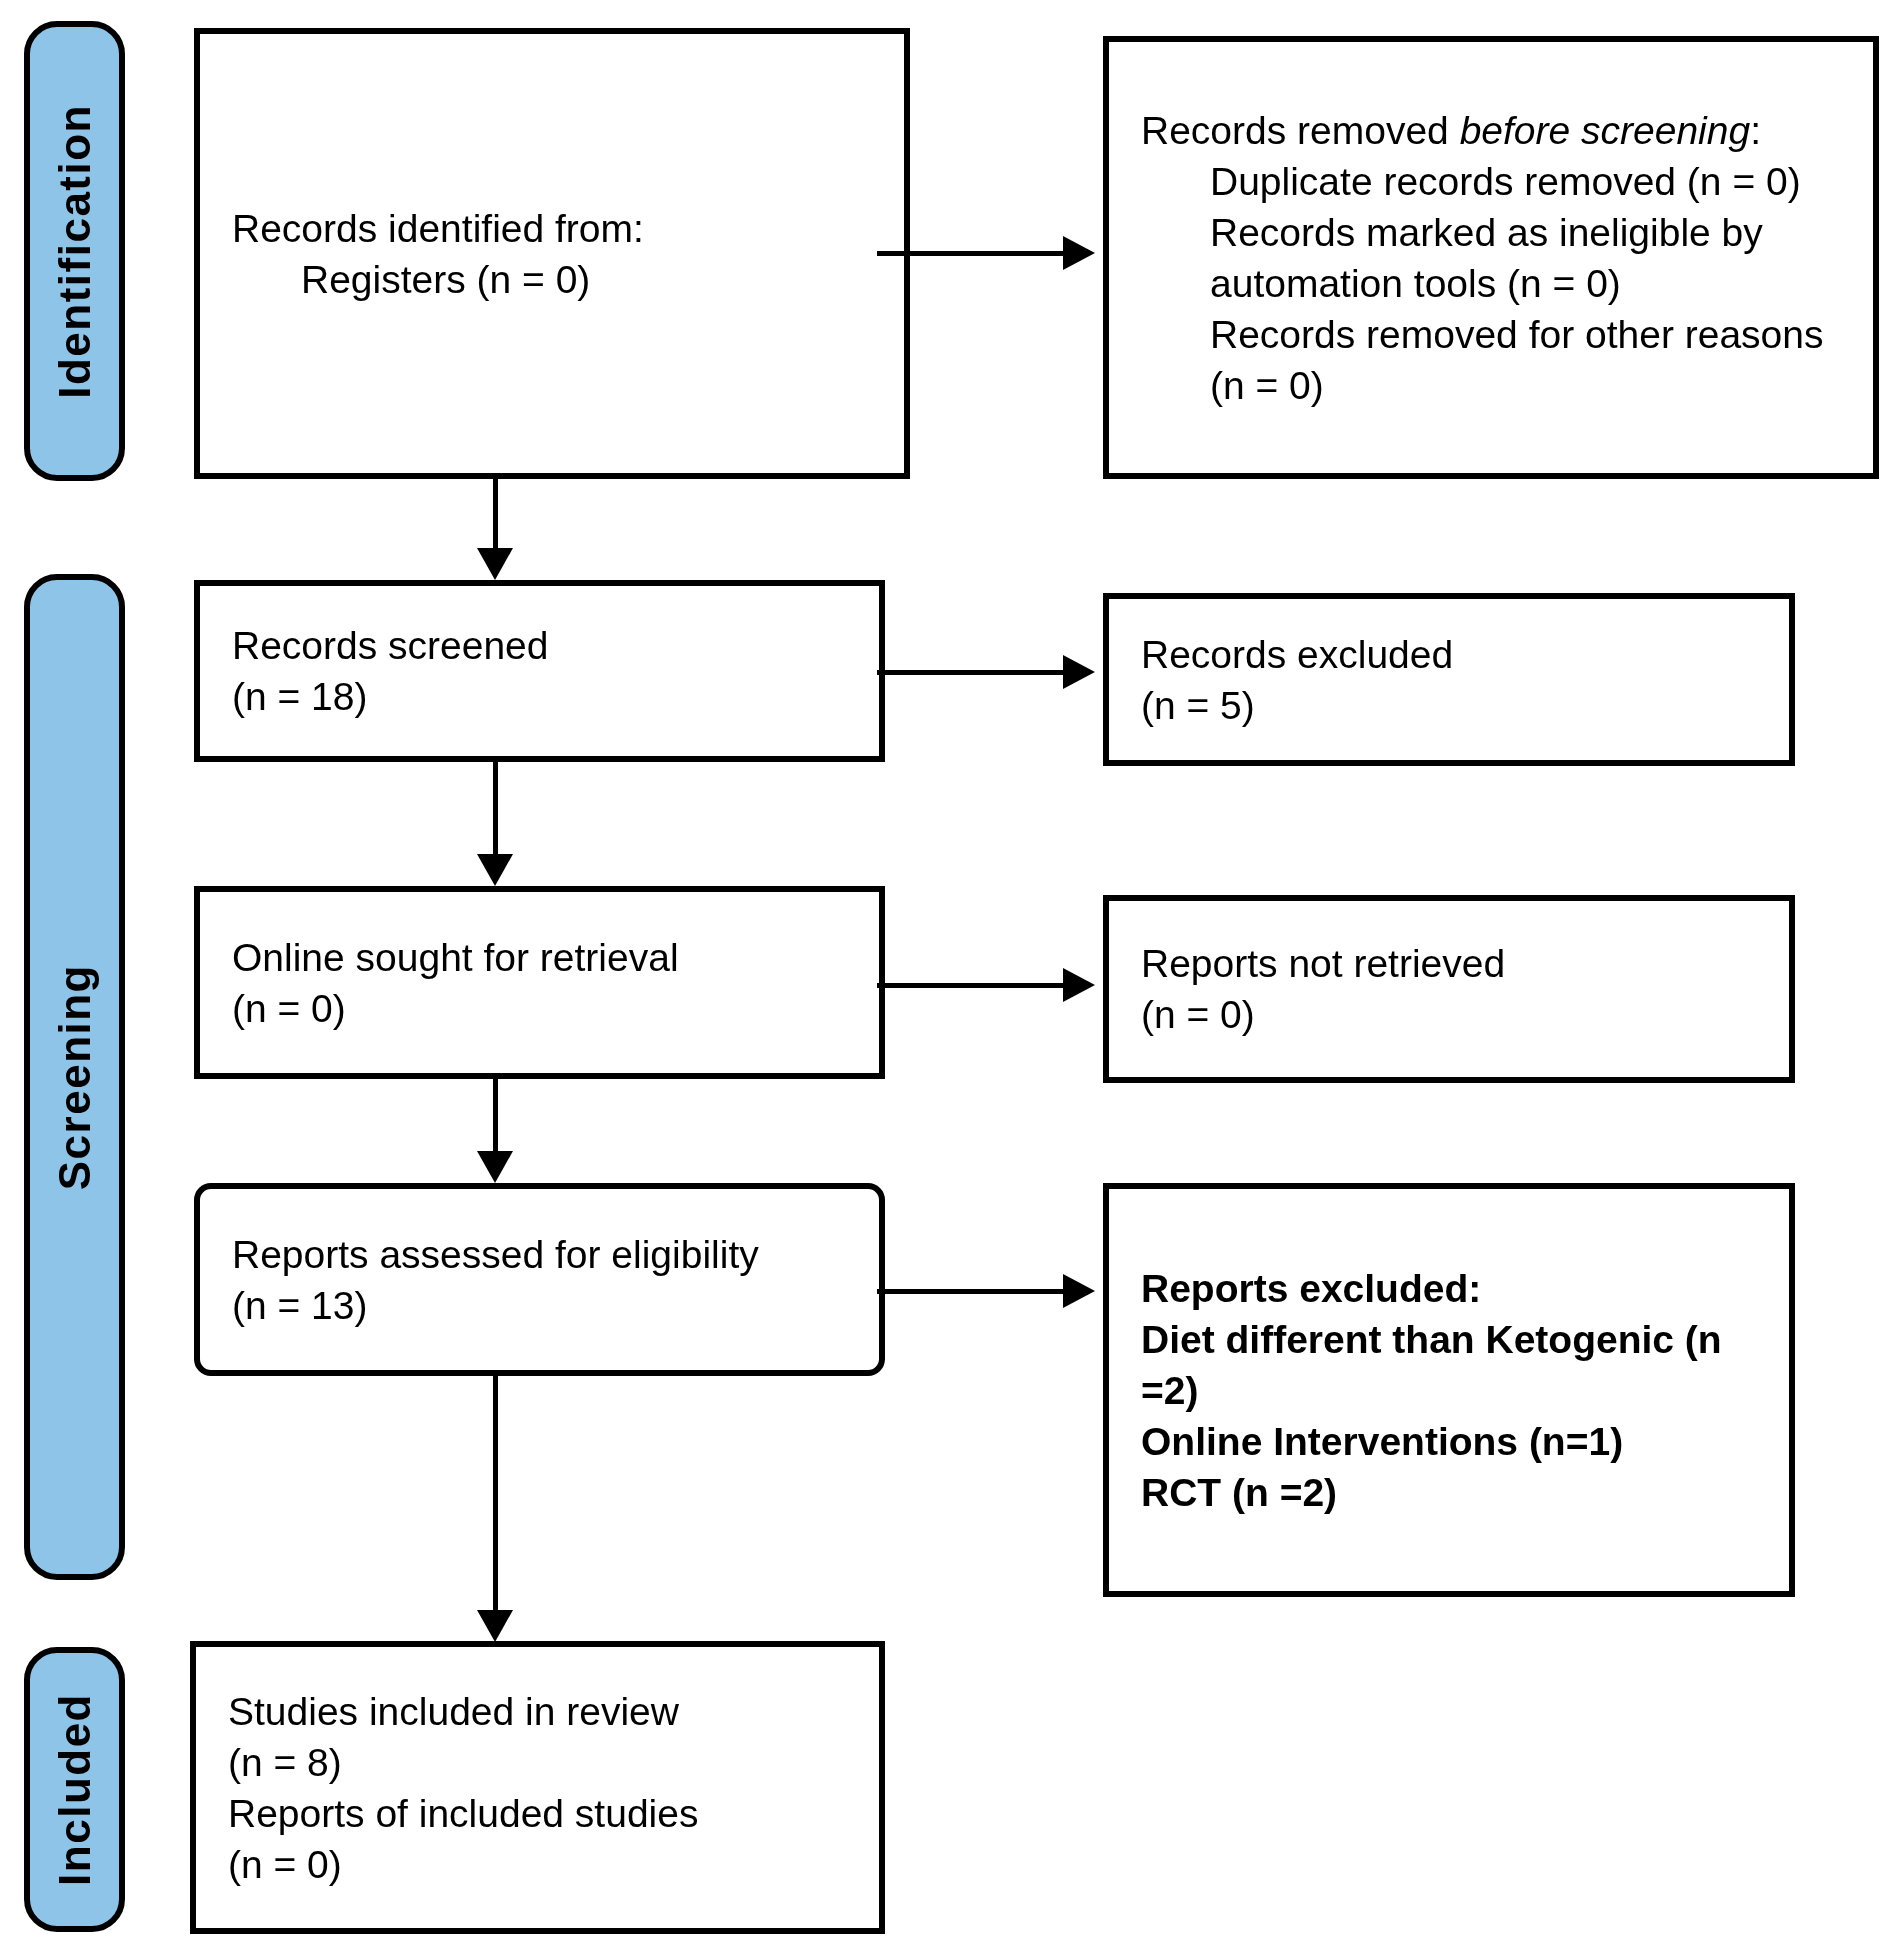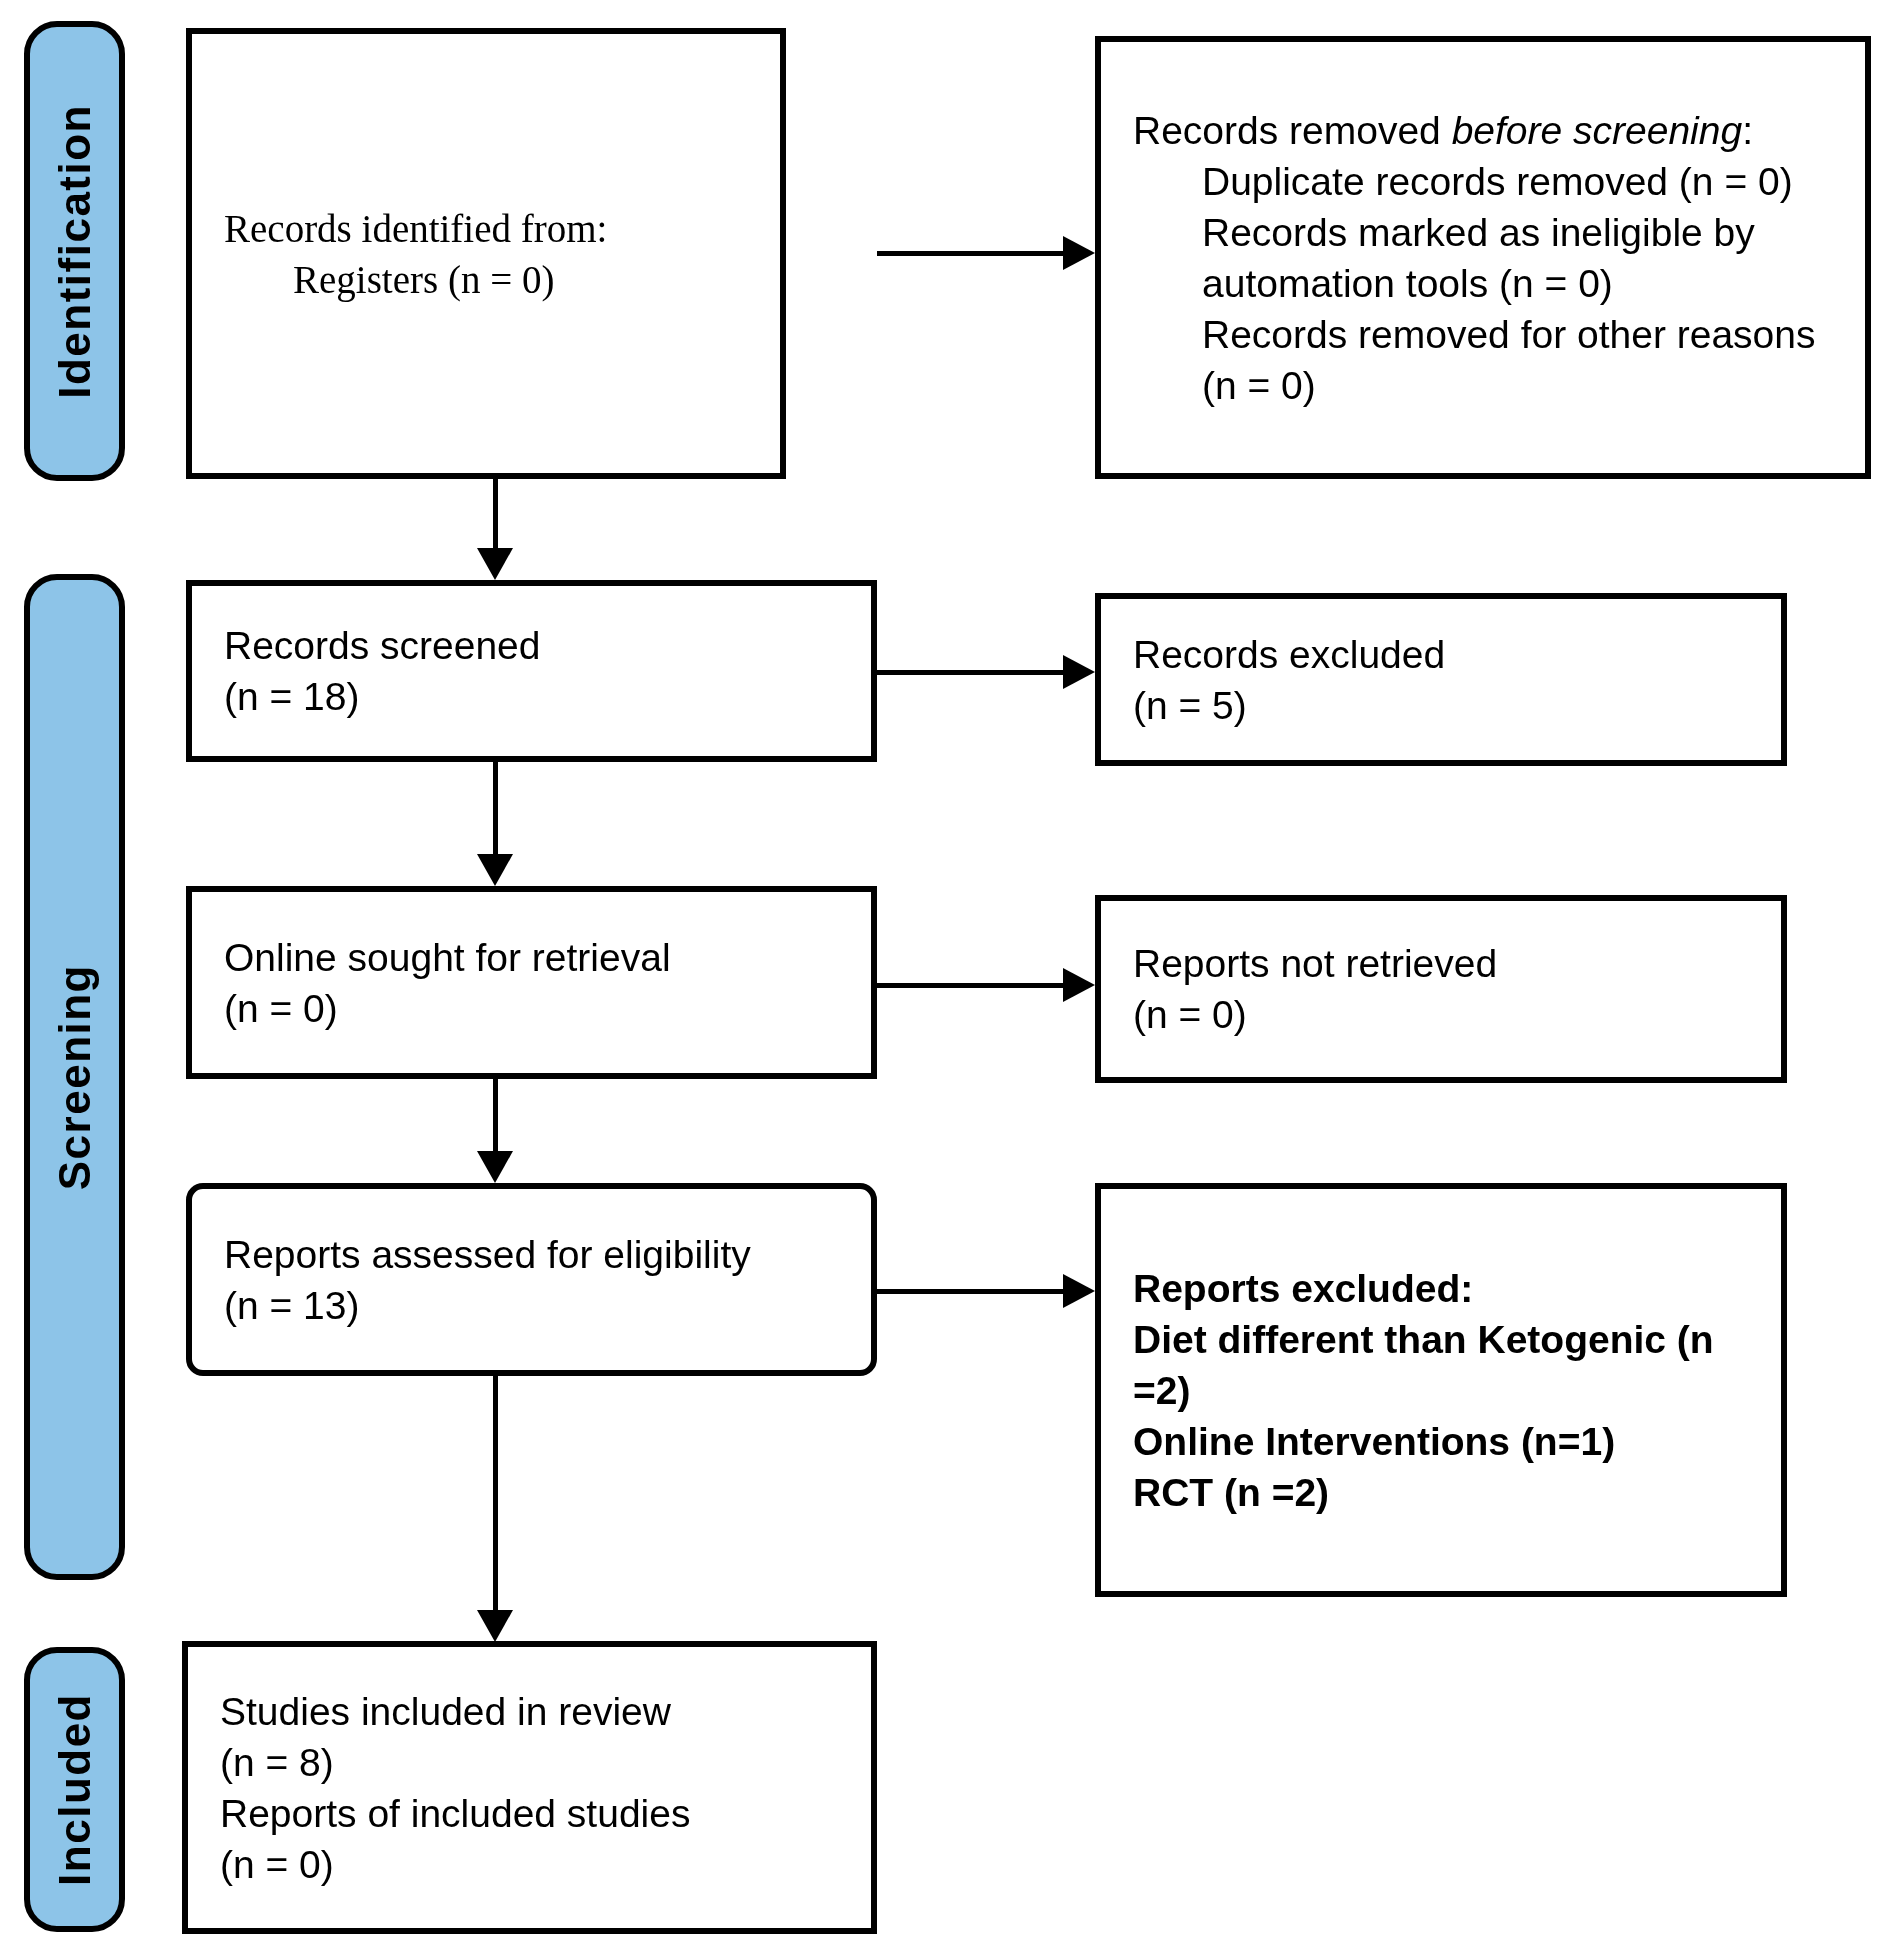--- a/index.html
+++ b/index.html
@@ -35,28 +35,29 @@
   #bar-included       { top: 1647px; height: 285px; }
 
   
   .flow-box {
     position: absolute;
     background: #ffffff;
     border: 6px solid #000;
     display: flex; align-items: center;
     font-size: 39px;
     line-height: 51px;
+    margin-left: 8px;
   }
   .flow-box .text-block { width: 100%; padding: 15px 27px 15px 32px; }
   .flow-box .line { white-space: normal; }
   .flow-box .line.indent { margin-left: 69px; }
   .it { font-style: italic; }
 
   
-  #box-identified { left: 186px; top: 28px;   width: 600px; height: 451px; font-family: Liberation Serif, serif; }
+  #box-identified { left: 186px; top: 28px;   width: 716px; height: 451px; }
   #box-screened   { left: 186px; top: 580px;  width: 691px; height: 182px; }
   #box-sought     { left: 186px; top: 886px; width: 691px; height: 193px; }
   #box-assessed   { left: 186px; top: 1183px; width: 691px; height: 193px; border-radius: 17px; }
   #box-included   { left: 182px; top: 1641px; width: 695px; height: 293px; }
 
   
   #box-removed          { left: 1095px; top: 36px;   width: 776px; height: 443px; }
   #box-rec-excluded     { left: 1095px; top: 593px;  width: 692px;  height: 173px; }
   #box-not-retrieved    { left: 1095px; top: 895px; width: 692px;  height: 188px; }
   #box-rep-excluded     { left: 1095px; top: 1183px; width: 692px;  height: 414px; font-weight: bold; }

